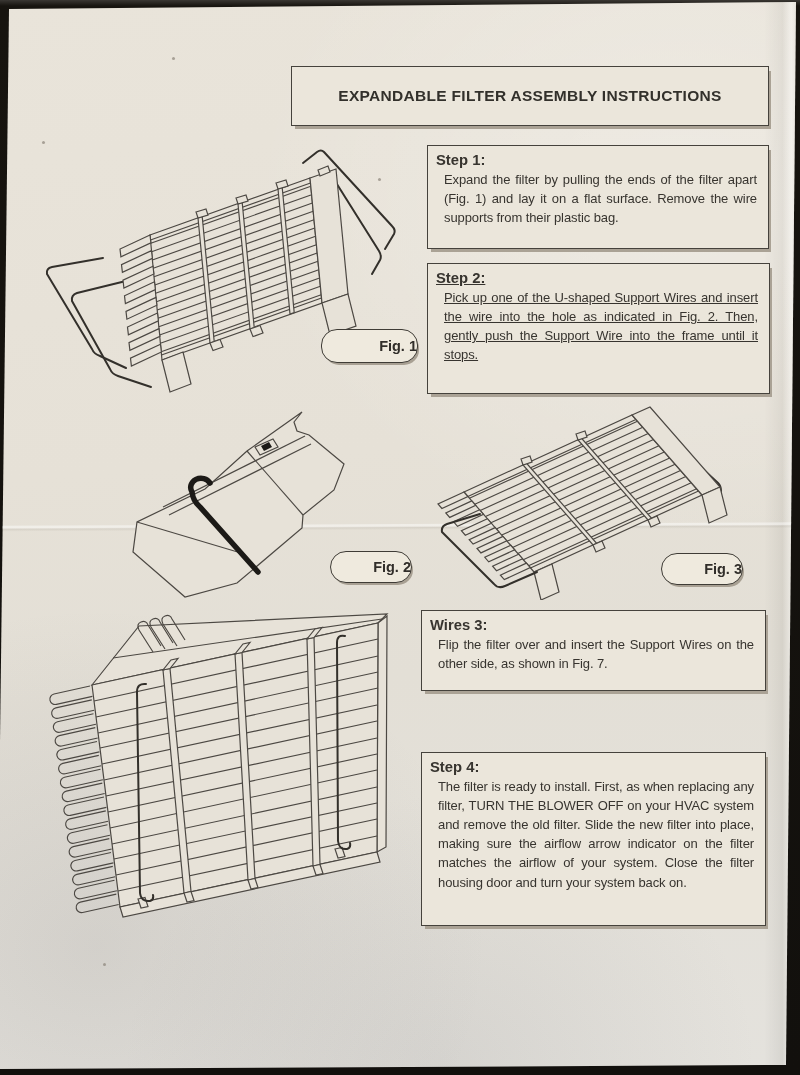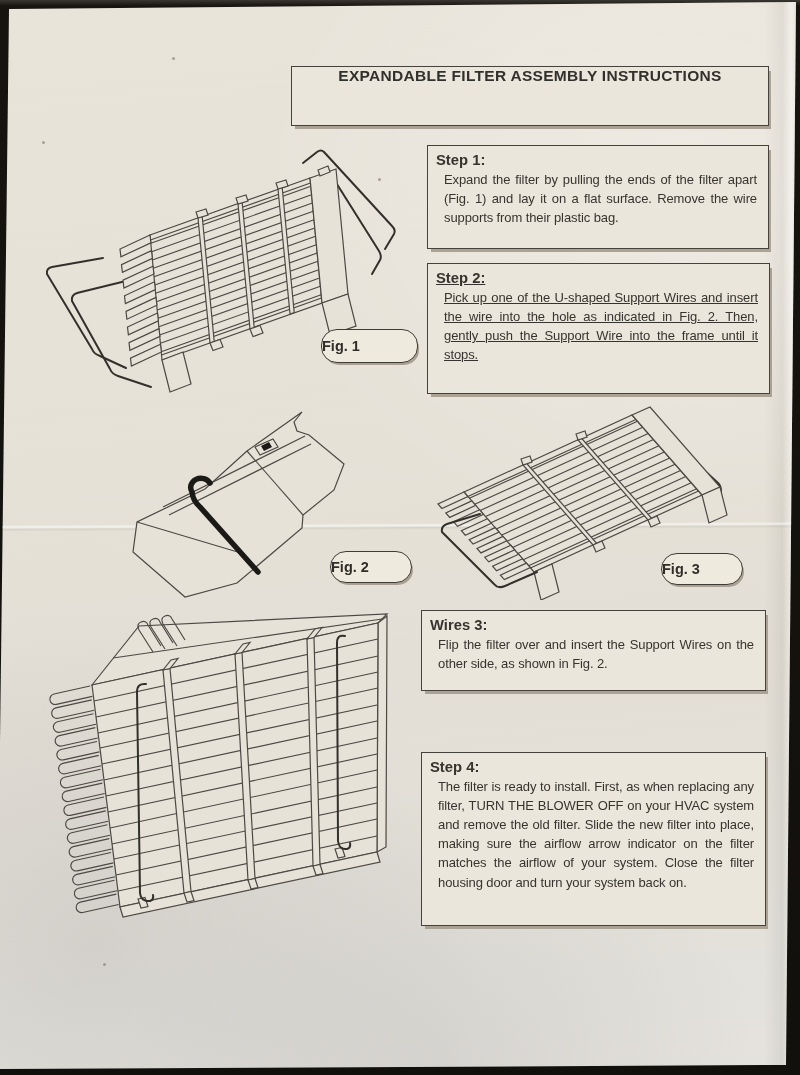--- a/index.html
+++ b/index.html
@@ -14,31 +14,31 @@
       radial-gradient(55% 35% at 55% 99%, rgba(125,125,128,0.14), transparent 72%),
       linear-gradient(90deg, transparent 95.5%, rgba(0,0,0,0.06) 97.8%, rgba(255,255,255,0.35) 98.9%, rgba(0,0,0,0.05) 100%),
       linear-gradient(175deg,#e9e4da 0%,#e6e1d7 42%,#e3dfd6 62%,#e4e2dd 100%);}
   .crease{position:absolute;left:0;top:524px;width:800px;height:6px;
     background:linear-gradient(180deg,rgba(255,255,255,0.45) 0 35%,rgba(130,125,115,0.14) 60%,transparent);
     transform:rotate(-0.25deg);}
   .speck{position:absolute;width:3px;height:3px;border-radius:50%;background:#847d71;opacity:.65;}
   .box{position:absolute;border:1.6px solid #45423c;background:#ebe6db;
     box-shadow:3px 4px 0 -1px #aaa295;color:#37342f;box-sizing:border-box;}
   .title-box{left:291px;top:66px;width:478px;height:60px;display:flex;
-    align-items:flex-start;justify-content:center;text-align:center;
+    align-items:center;justify-content:center;text-align:center;
     font-weight:bold;font-size:15.5px;letter-spacing:.3px;color:#32302b;}
   .step{padding:6px 11px 6px 8px;}
   .step-label{font-weight:bold;font-size:14.8px;margin:0 0 2px 0;}
   .step-text{font-size:13px;line-height:1.47;letter-spacing:-0.1px;text-align:justify;margin-left:8px;}
   #step1{left:427px;top:145px;width:342px;height:104px;}
   #step2{left:427px;top:263px;width:343px;height:131px;text-decoration:underline;}
   #step3{left:421px;top:610px;width:345px;height:81px;}
   #step4{left:421px;top:752px;width:345px;height:174px;}
   .pill{position:absolute;border:1.7px solid #3f3c36;border-radius:16px;background:#efeade;
-    box-shadow:2px 3px 0 -1px #a8a093;display:flex;align-items:center;justify-content:flex-start;
+    box-shadow:2px 3px 0 -1px #a8a093;display:flex;align-items:center;justify-content:flex-end;
     font-weight:bold;font-size:14.5px;color:#312e2a;z-index:3;}
   #pill1{left:321px;top:329px;width:95px;height:32px;}
   #pill2{left:330px;top:551px;width:80px;height:30px;}
   #pill3{left:661px;top:553px;width:80px;height:30px;}
   svg.fig{position:absolute;z-index:1;}
   #fig1art{left:18px;top:118px;}
   #fig2art{left:95px;top:400px;}
   #fig3art{left:432px;top:402px;}
   #bigart{left:35px;top:610px;}
   .ln{stroke:#4c4843;stroke-width:1.15;fill:none;}
@@ -248,21 +248,21 @@
     <section class="box step" id="step1">
       <div class="step-label">Step 1:</div>
       <div class="step-text">Expand the filter by pulling the ends of the filter apart (Fig. 1) and lay it on a flat surface. Remove the wire supports from their plastic bag.</div>
     </section>
     <section class="box step" id="step2">
       <div class="step-label">Step 2:</div>
       <div class="step-text">Pick up one of the U-shaped Support Wires and insert the wire into the hole as indicated in Fig. 2. Then, gently push the Support Wire into the frame until it stops.</div>
     </section>
     <section class="box step" id="step3">
       <div class="step-label">Wires 3:</div>
-      <div class="step-text">Flip the filter over and insert the Support Wires on the other side, as shown in Fig. 2.</div>
+      <div class="step-text">Flip the filter over and insert the Support Wires on the other side, as shown in Fig. 7.</div>
     </section>
     <section class="box step" id="step4">
       <div class="step-label">Step 4:</div>
       <div class="step-text">The filter is ready to install. First, as when replacing any filter, TURN THE BLOWER OFF on your HVAC system and remove the old filter. Slide the new filter into place, making sure the airflow arrow indicator on the filter matches the airflow of your system. Close the filter housing door and turn your system back on.</div>
     </section>
 
     <div class="pill" id="pill1">
       <span>Fig. 1</span>
     </div>
     <div class="pill" id="pill2">

